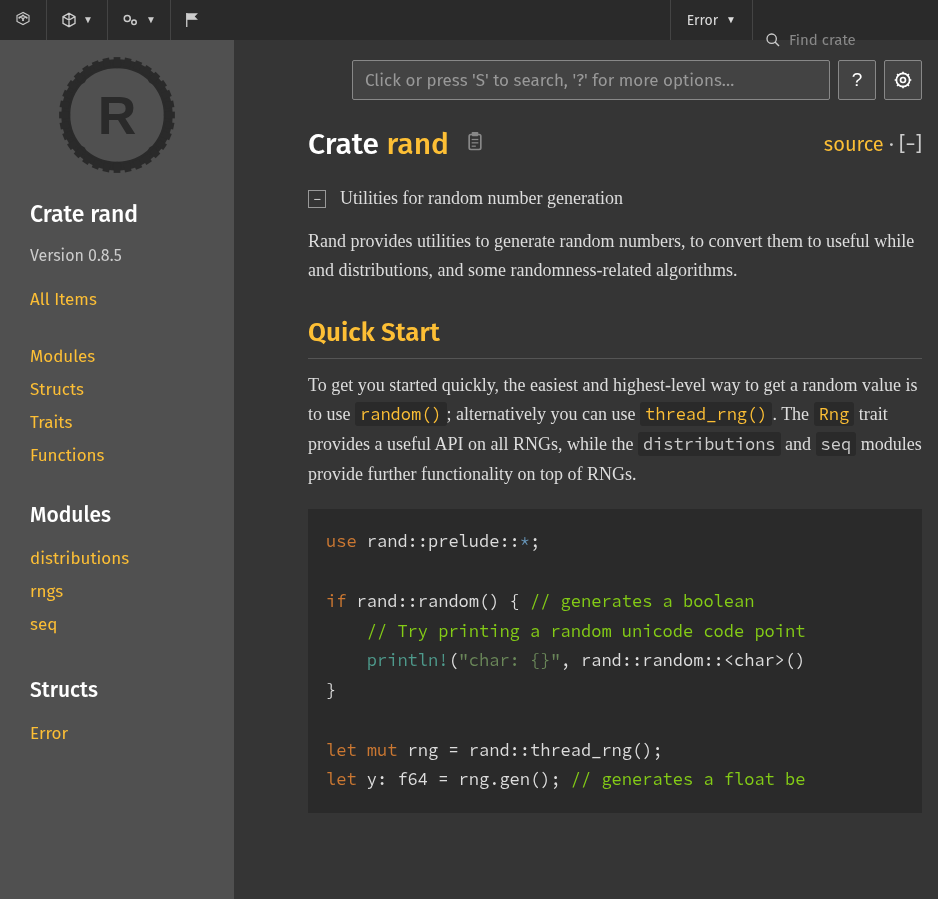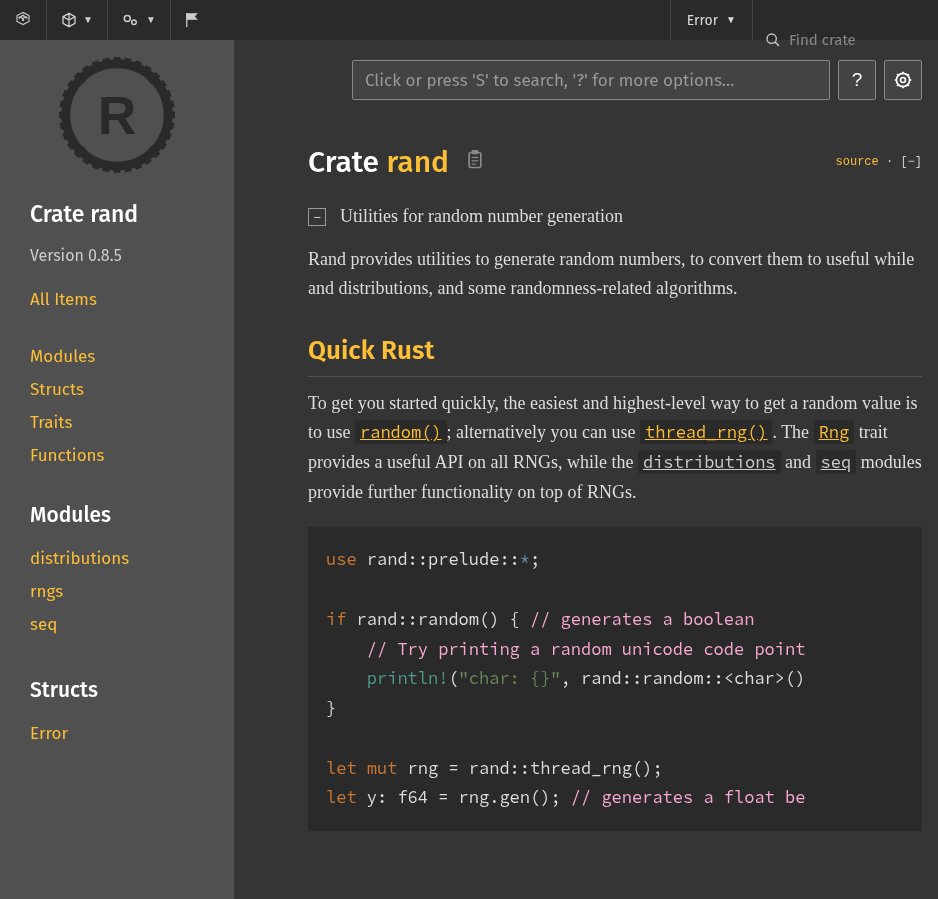--- a/index.html
+++ b/index.html
@@ -119,21 +119,21 @@
 a { text-decoration: none; }
 
 
 .main {
   flex: 1;
   padding: 20px 0 0 68px;
   overflow-y: auto;
 }
 .main-inner { width: 614px; }
 
-.search-row { display: flex; gap: 8px; margin-bottom: 44px; padding-left: 44px; }
+.search-row { display: flex; gap: 8px; margin-bottom: 26px; padding-left: 44px; }
 .search-box {
   flex: 1;
   height: 40px;
   background: #434343;
   border: 1px solid #888;
   border-radius: 2px;
   padding: 0 12px;
   color: #aaa;
   font-size: 17px;
   outline: none;
@@ -164,22 +164,21 @@
   font-weight: 500;
   font-size: 30px;
   color: #fff;
 }
 .heading-row h1 .crate-name { color: #fdbf35; }
 .copy-icon { margin-left: 16px; cursor: pointer; }
 .copy-icon svg { fill: #888; width: 20px; height: 22px;}
 .heading-right {
   margin-left: auto;
   color: #ccc;
-  font-size: 12px;
-  font-family: Liberation Mono, monospace;
+  font-size: 20px;
 }
 .heading-right a { color: #fdbf35; }
 .heading-right .collapse { color: #ccc; cursor: pointer; }
 
 .toggle-row {
   display: flex;
   align-items: flex-start;
   gap: 14px;
   margin-bottom: 18px;
 }
@@ -227,37 +226,36 @@
   color: #ddd;
   margin-bottom: 20px;
 }
 .body-text code {
   background: #2a2a2a;
   color: #fdbf35;
   padding: 1px 5px;
   border-radius: 3px;
   font-family: "Source Code Pro", Menlo, Consolas, monospace;
   font-size: 17px;
-  text-decoration: underline;
 }
 .body-text code.plain { color: #ccc; }
 
 pre.codeblock {
   background: #2a2a2a;
   padding: 18px;
   font-family: "Source Code Pro", Menlo, Consolas, monospace;
   font-size: 17px;
   line-height: 1.75;
   color: #ddd;
   white-space: pre;
   overflow: hidden;
 }
 .codeblock .kw { color: #cc7832; }
 .codeblock .star { color: #6897bb; }
-.codeblock .cm { color: #f9a8d4; }
+.codeblock .cm { color: #84cc16; }
 .codeblock .str { color: #6a8759; }
 .codeblock .macro { color: #4e9a8c; }
 
 .tri-down { font-size: 10px; }
 </style>
 </head>
 <body>
 
 <div class="topbar">
   <div class="topbar-item">
@@ -420,21 +418,21 @@
         </div>
       </div>
 
       <div class="toggle-row">
         <div class="toggle-box">−</div>
         <div class="summary">Utilities for random number generation</div>
       </div>
 
       <p class="description">Rand provides utilities to generate random numbers, to convert them to useful while and distributions, and some randomness-related algorithms.</p>
 
-      <h2 class="sec-head">Quick Rust</h2>
+      <h2 class="sec-head">Quick Start</h2>
 
       <p class="body-text"><span>To get you started quickly, the easiest and highest-level way to get a random value is to use </span><code>random()</code><span>; alternatively you can use </span><code>thread_rng()</code><span>. The </span><code>Rng</code><span> trait provides a useful API on all RNGs, while the </span><code class="plain">distributions</code><span> and </span><code class="plain">seq</code><span> modules provide further functionality on top of RNGs.</span></p>
 
       <pre class="codeblock"><span class="kw">use</span><span> rand::prelude::</span><span class="star">*</span><span>;</span>
 
 <span class="kw">if</span><span> rand::random() { </span><span class="cm">// generates a boolean</span>
 <span class="cm">    // Try printing a random unicode code point</span>
 <span class="macro">    println!</span><span>(</span><span class="str">"char: {}"</span><span>, rand::random::&lt;char&gt;()</span>
 <span>}</span>
 

